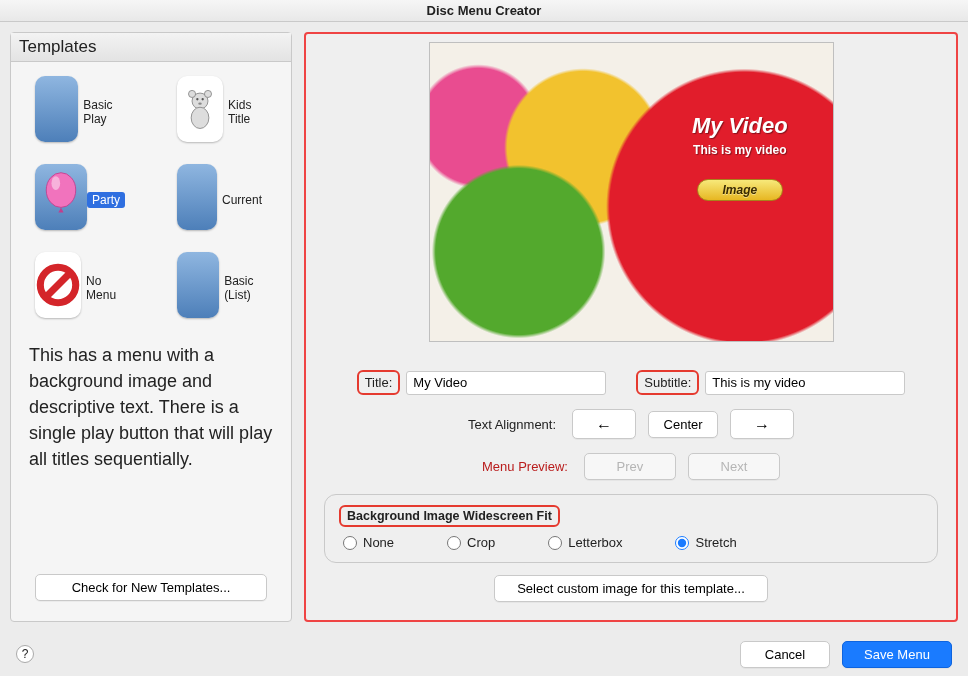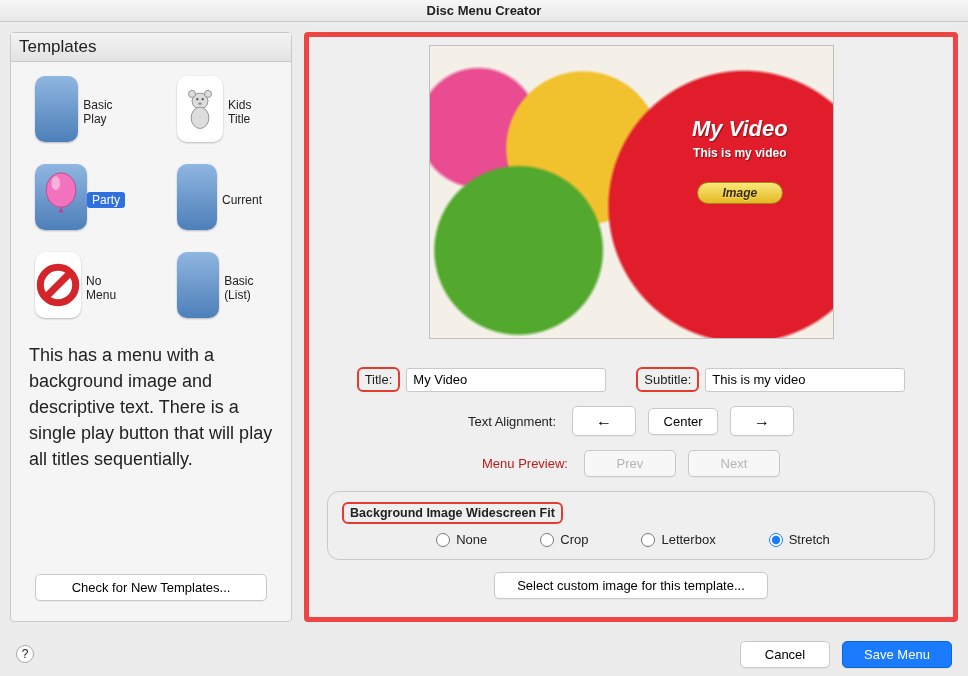--- a/index.html
+++ b/index.html
@@ -96,21 +96,21 @@
   .btn.disabled { color:#b5b5b5; background:#f7f7f7; cursor:default;}
   .primary {
     background: #1a7bff;
     border: 1px solid #0e64df;
     color: #fff;
   }
   
   .right-panel {
     flex:1;
     background: #efefef;
-    border: 5px solid #ef4444;
+    border: 2px solid #ef4444;
     border-radius: 4px;
     padding: 8px 18px 18px 18px;
     display:flex;
     flex-direction:column;
     align-items:center;
   }
   .preview {
     width: 405px; height: 310px;
     border: 1px solid #bfbfbf;
     position: relative;
@@ -197,21 +197,21 @@
   }
   .section-title {
     display:inline-block;
     border:2px solid #e53a2f;
     border-radius:6px;
     padding:2px 6px;
     font-weight:600;
     font-size:12.5px;
     margin-bottom:8px;
   }
-  .radio-row { display:flex; gap:53px; align-items:center; padding-left:4px;justify-content:center;}
+  .radio-row { display:flex; gap:53px; align-items:center; padding-left:4px;}
   .radio-item { display:flex; align-items:center; gap:6px; font-size:13px; cursor:pointer;}
   input[type=radio]{ width:14px; height:14px; accent-color:#1a7bff;}
   .custom-image-row { text-align:center; margin-top:12px;}
   
   .footer {
     height: 44px;
     display:flex;
     align-items:center;
     justify-content: space-between;
     padding: 0 16px;

